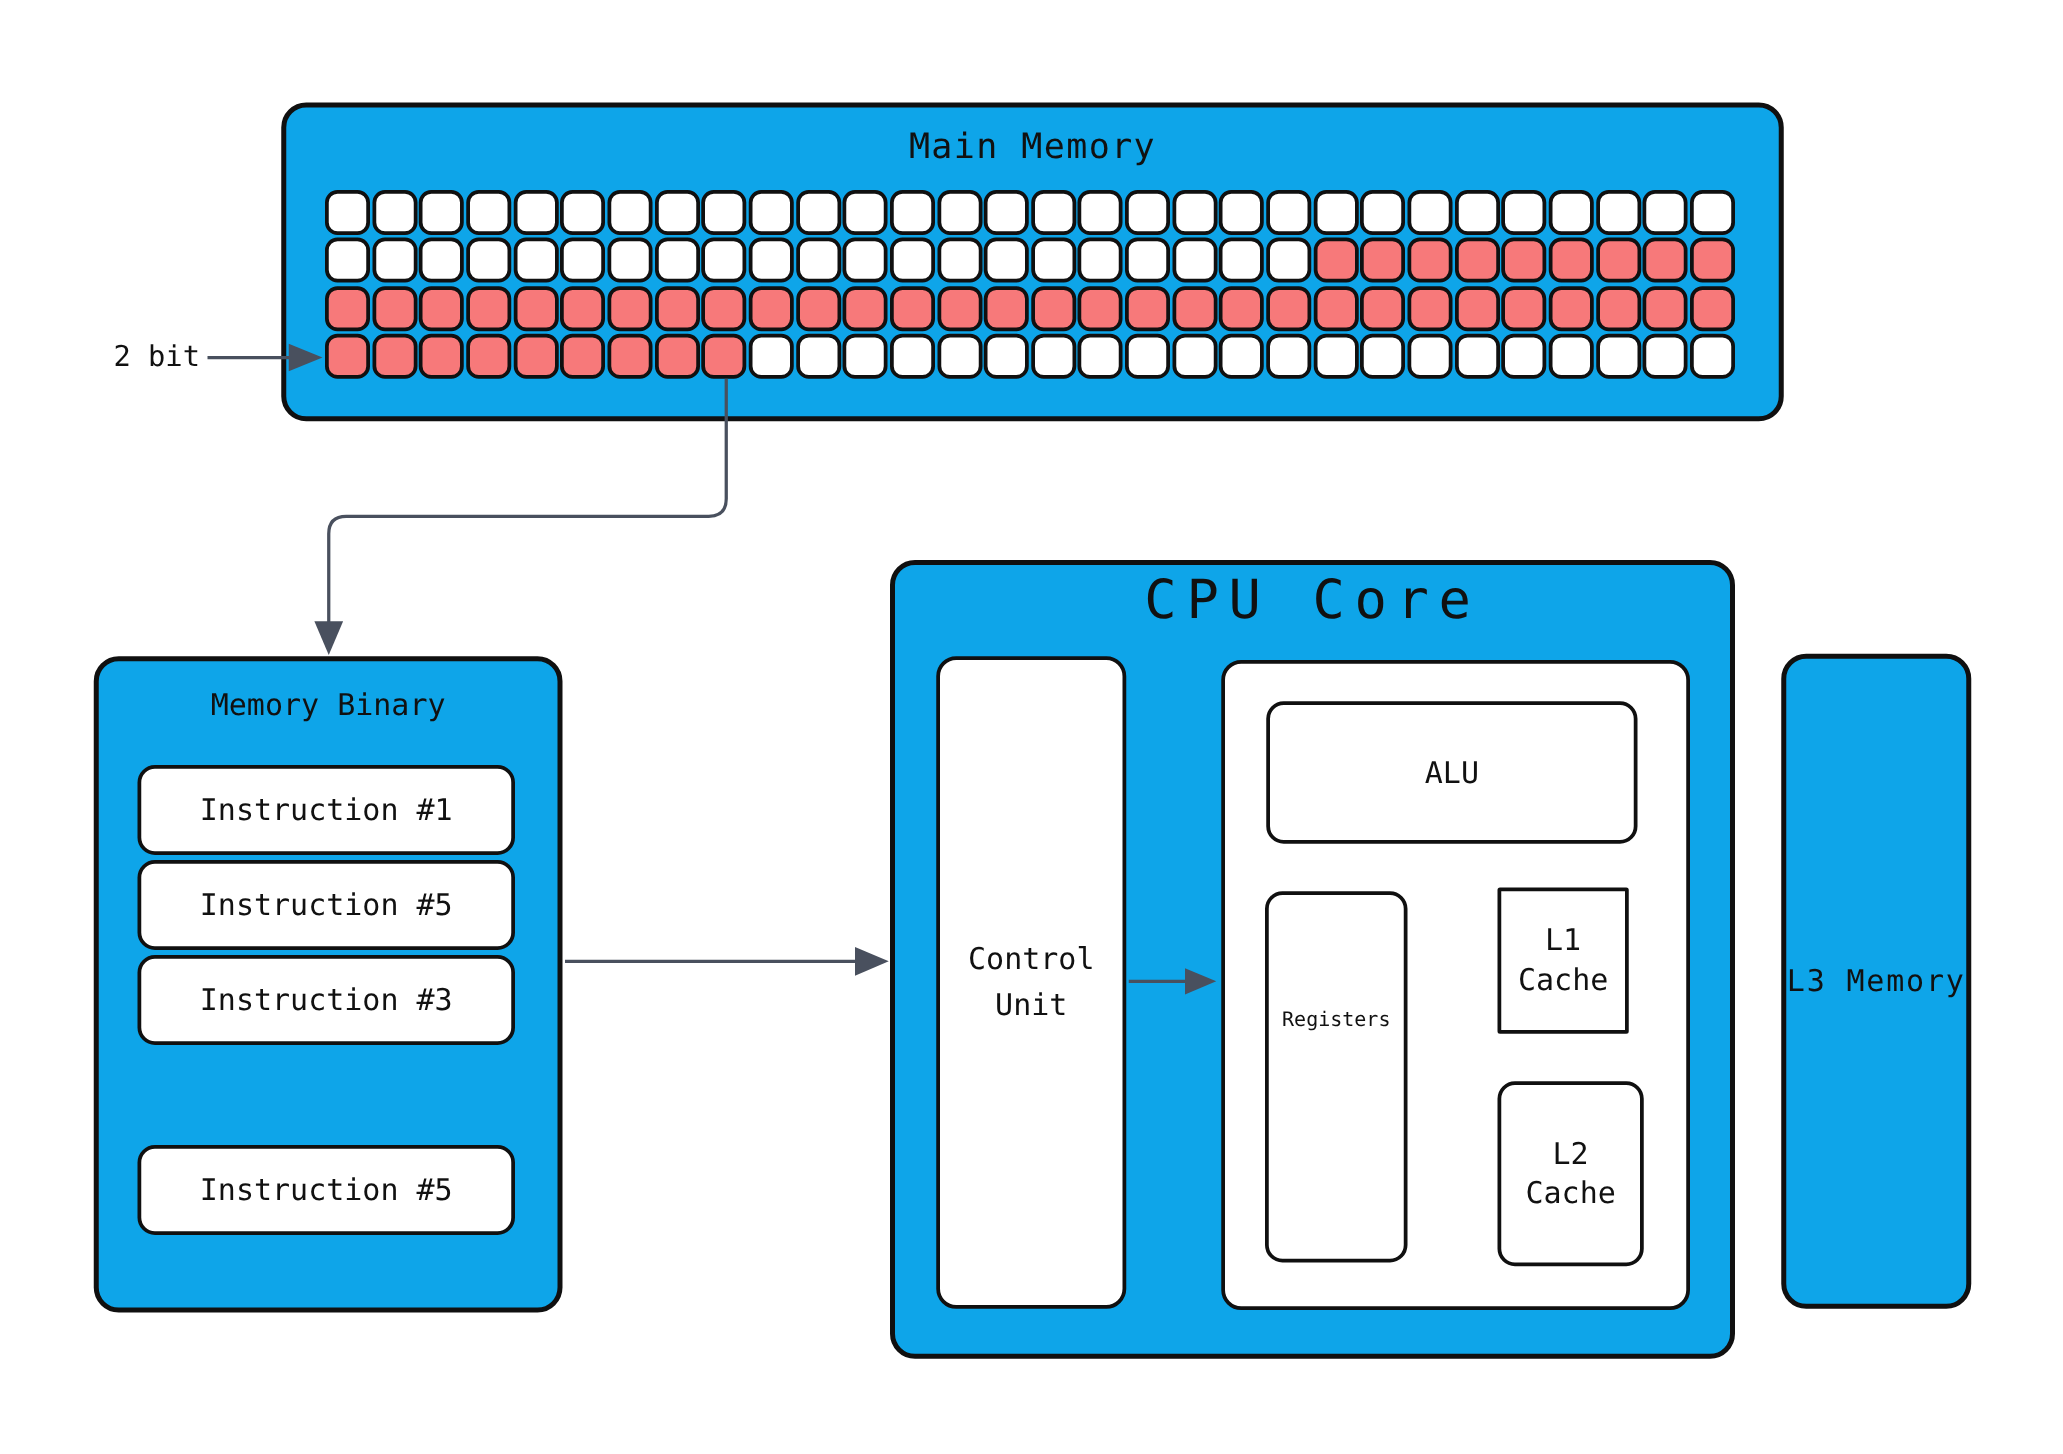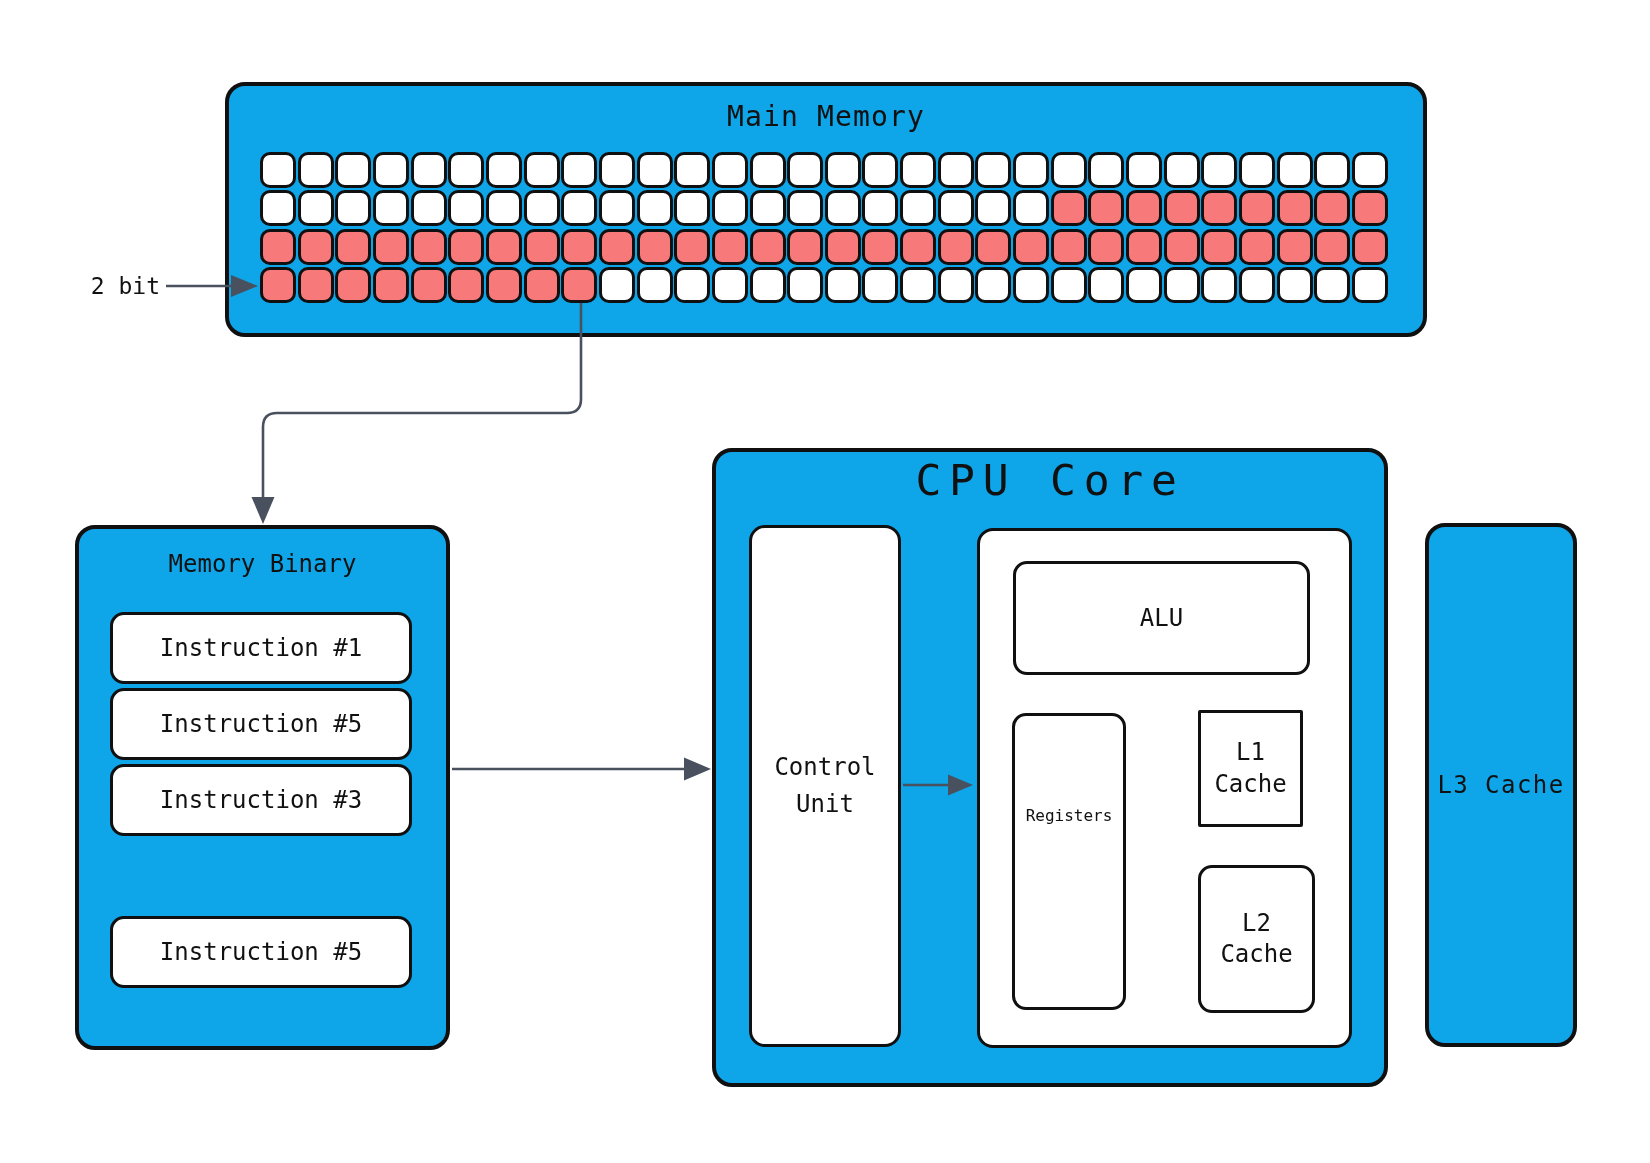--- a/index.html
+++ b/index.html
@@ -217,21 +217,21 @@
     </div>
     <div class="sub" id="l1-cache">
       <span>L1 Cache</span>
     </div>
     <div class="sub" id="l2-cache">
       <span>L2 Cache</span>
     </div>
   </div>
 
   <div class="box" id="l3-cache">
-    <span>L3 Cache</span>
+    <span>L3 Memory</span>
   </div>
 
   <svg id="connectors" viewBox="0 0 1650 1163">
 
     <path class="line" d="M 166 286 H 245"></path>
     <path class="head" d="M 258 286 L 231 275 L 231 297 Z"></path>
 
     <path class="line" d="M 581 303 V 399 Q 581 413 567 413 H 277 Q 263 413 263 427 V 512"></path>
     <path class="head" d="M 263 524 L 251.5 497 L 274.5 497 Z"></path>
 

